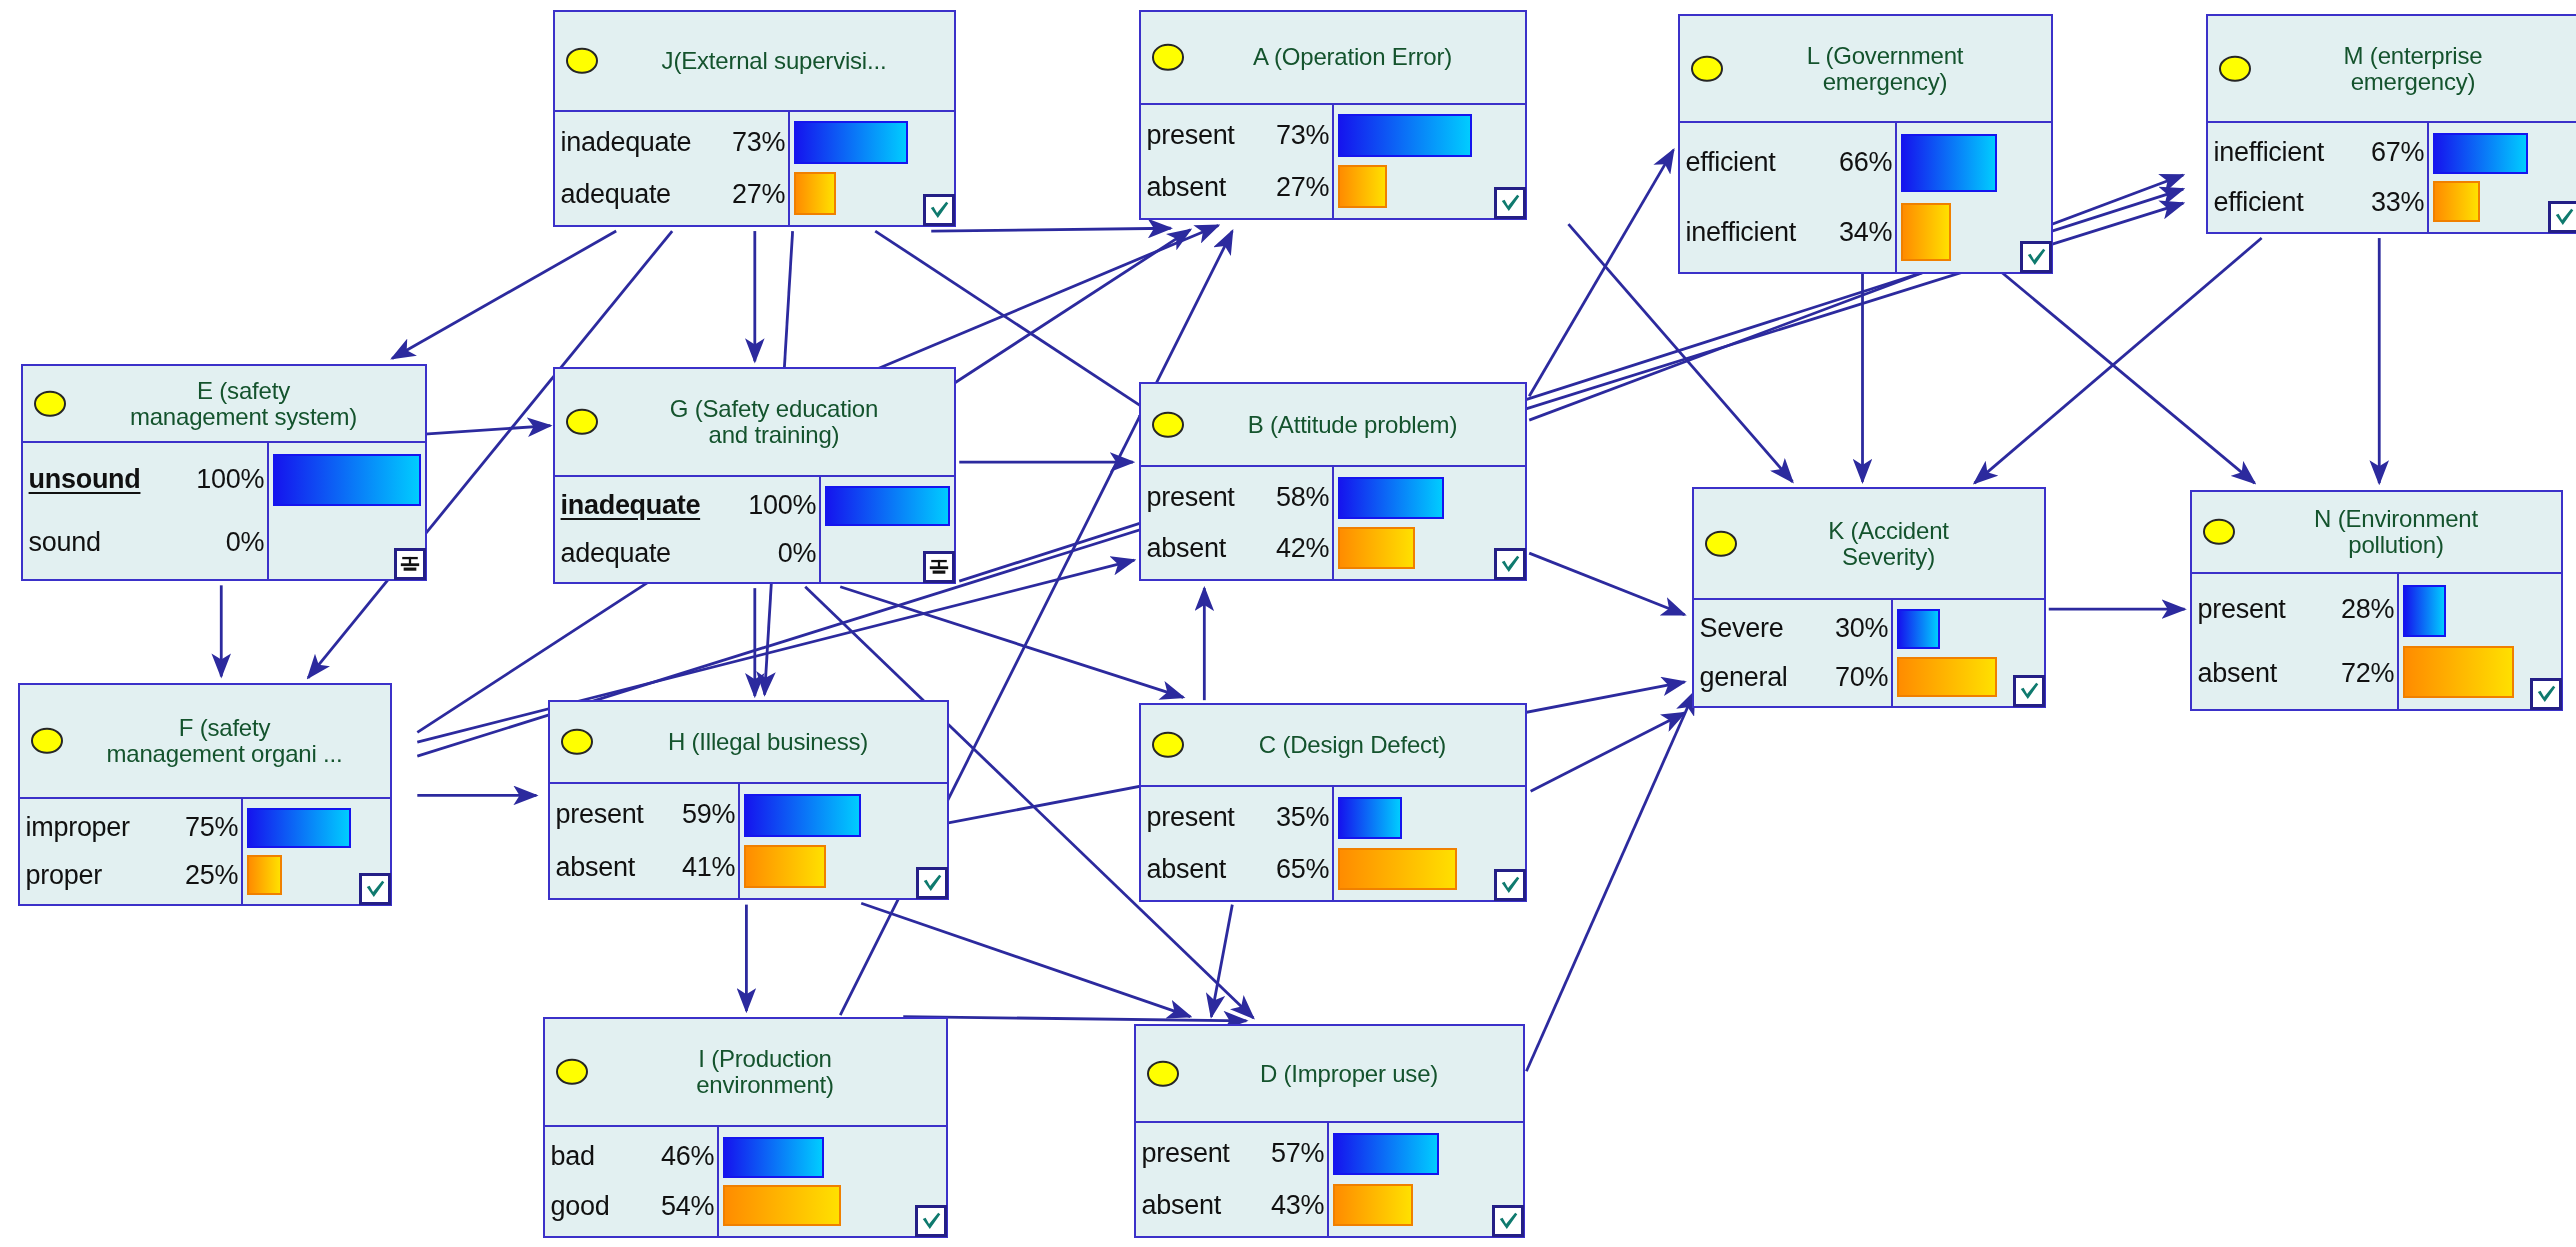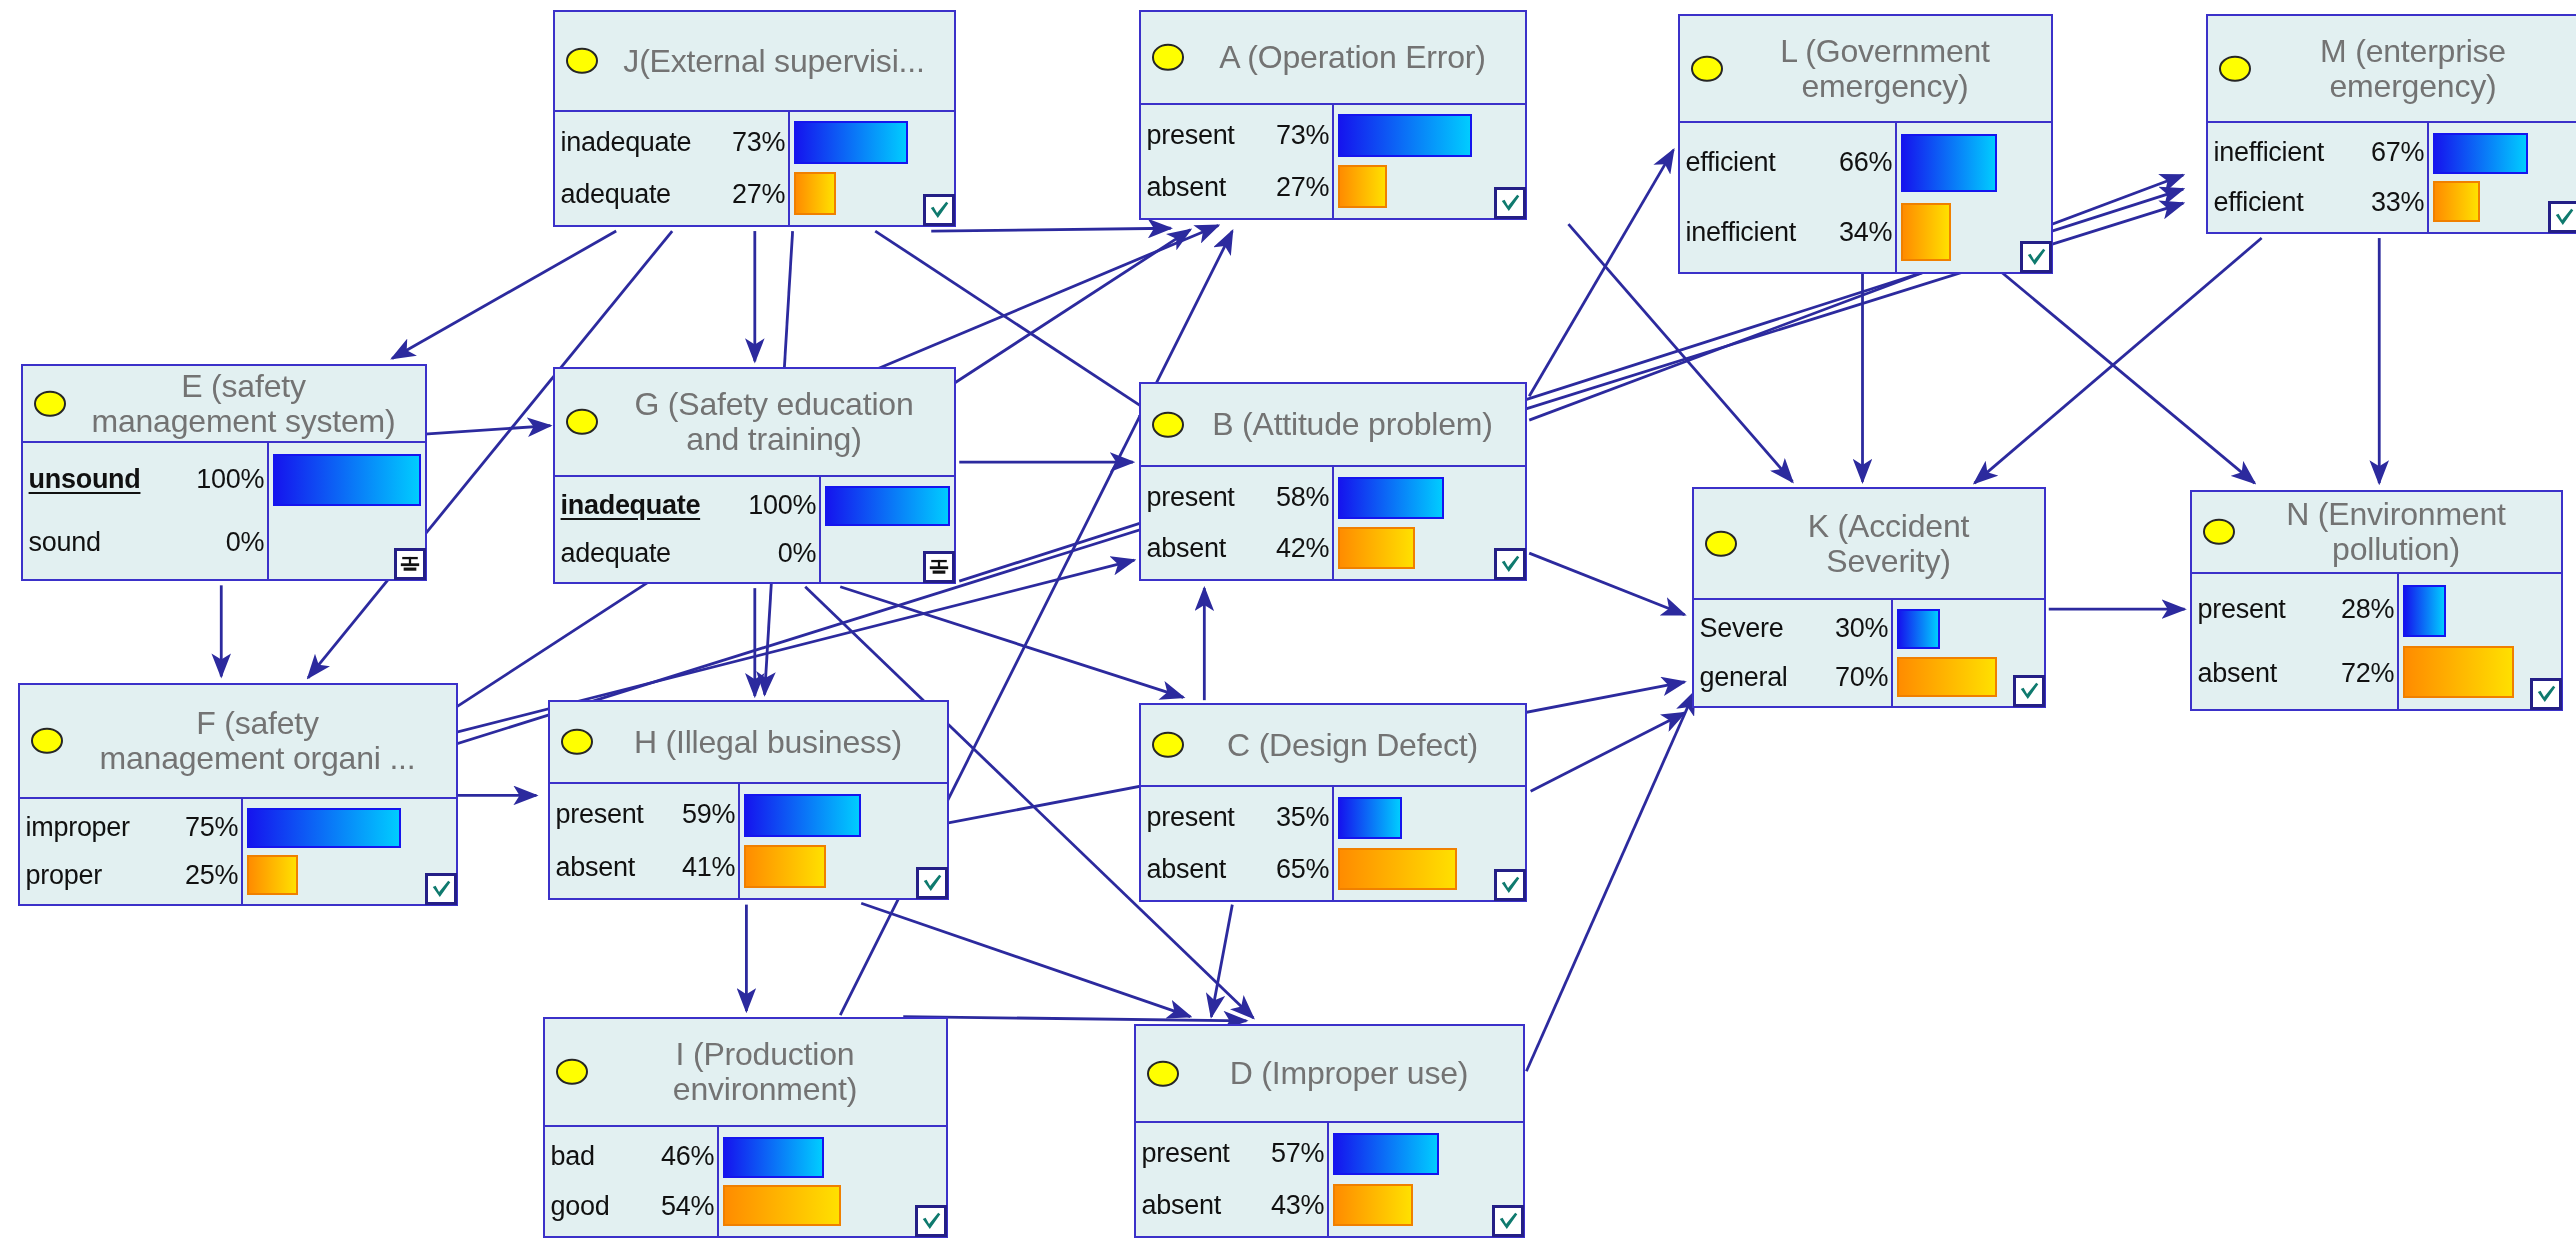--- a/index.html
+++ b/index.html
@@ -20,22 +20,22 @@
     position:relative;
     display:flex;
     align-items:center;
     justify-content:center;
     padding:2.8px 7px 2.8px 7px;
     flex:0 0 auto;
     box-sizing:border-box;
   }
   .node-title{
     text-align:center;
-    color:#737373;
-    font-size:32px;
+    color:#14532d;
+    font-size:24px;
     line-height:1.08;
     letter-spacing:-0.2px;
     width:100%;
     padding-left:39px;
     box-sizing:border-box;
     white-space:pre-line;
   }
   .bulb{
     position:absolute;
     left:11.2px;
@@ -426,21 +426,21 @@
               <div class="bar orange" style="height: 100%; width: 72%;"></div>
             </div>
           </div>
           <div class="corner">
             <svg width="22.4" height="22.4" viewBox="0 0 32 32">
               <path d="M4 13 L8 11 L13 20 L26 4 L29 6 L14 27 z" fill="#0f7a6e"></path>
             </svg>
           </div>
         </div>
       </div>
-      <div class="node" style="left: 18px; top: 683px; width: 440px; height: 223px; justify-content: space-between;">
+      <div class="node" style="left: 18px; top: 683px; width: 374px; height: 223px; justify-content: space-between;">
         <div class="node-head" style="height: 112px;">
           <span class="bulb"></span>
           <div class="node-title">F (safety
 management organi ...</div>
         </div>
         <div class="node-body">
           <div class="labels" style="width: 223px;">
             <div class="lrow">
               <span class="lname">improper</span>
               <span class="lpct">75%</span>

